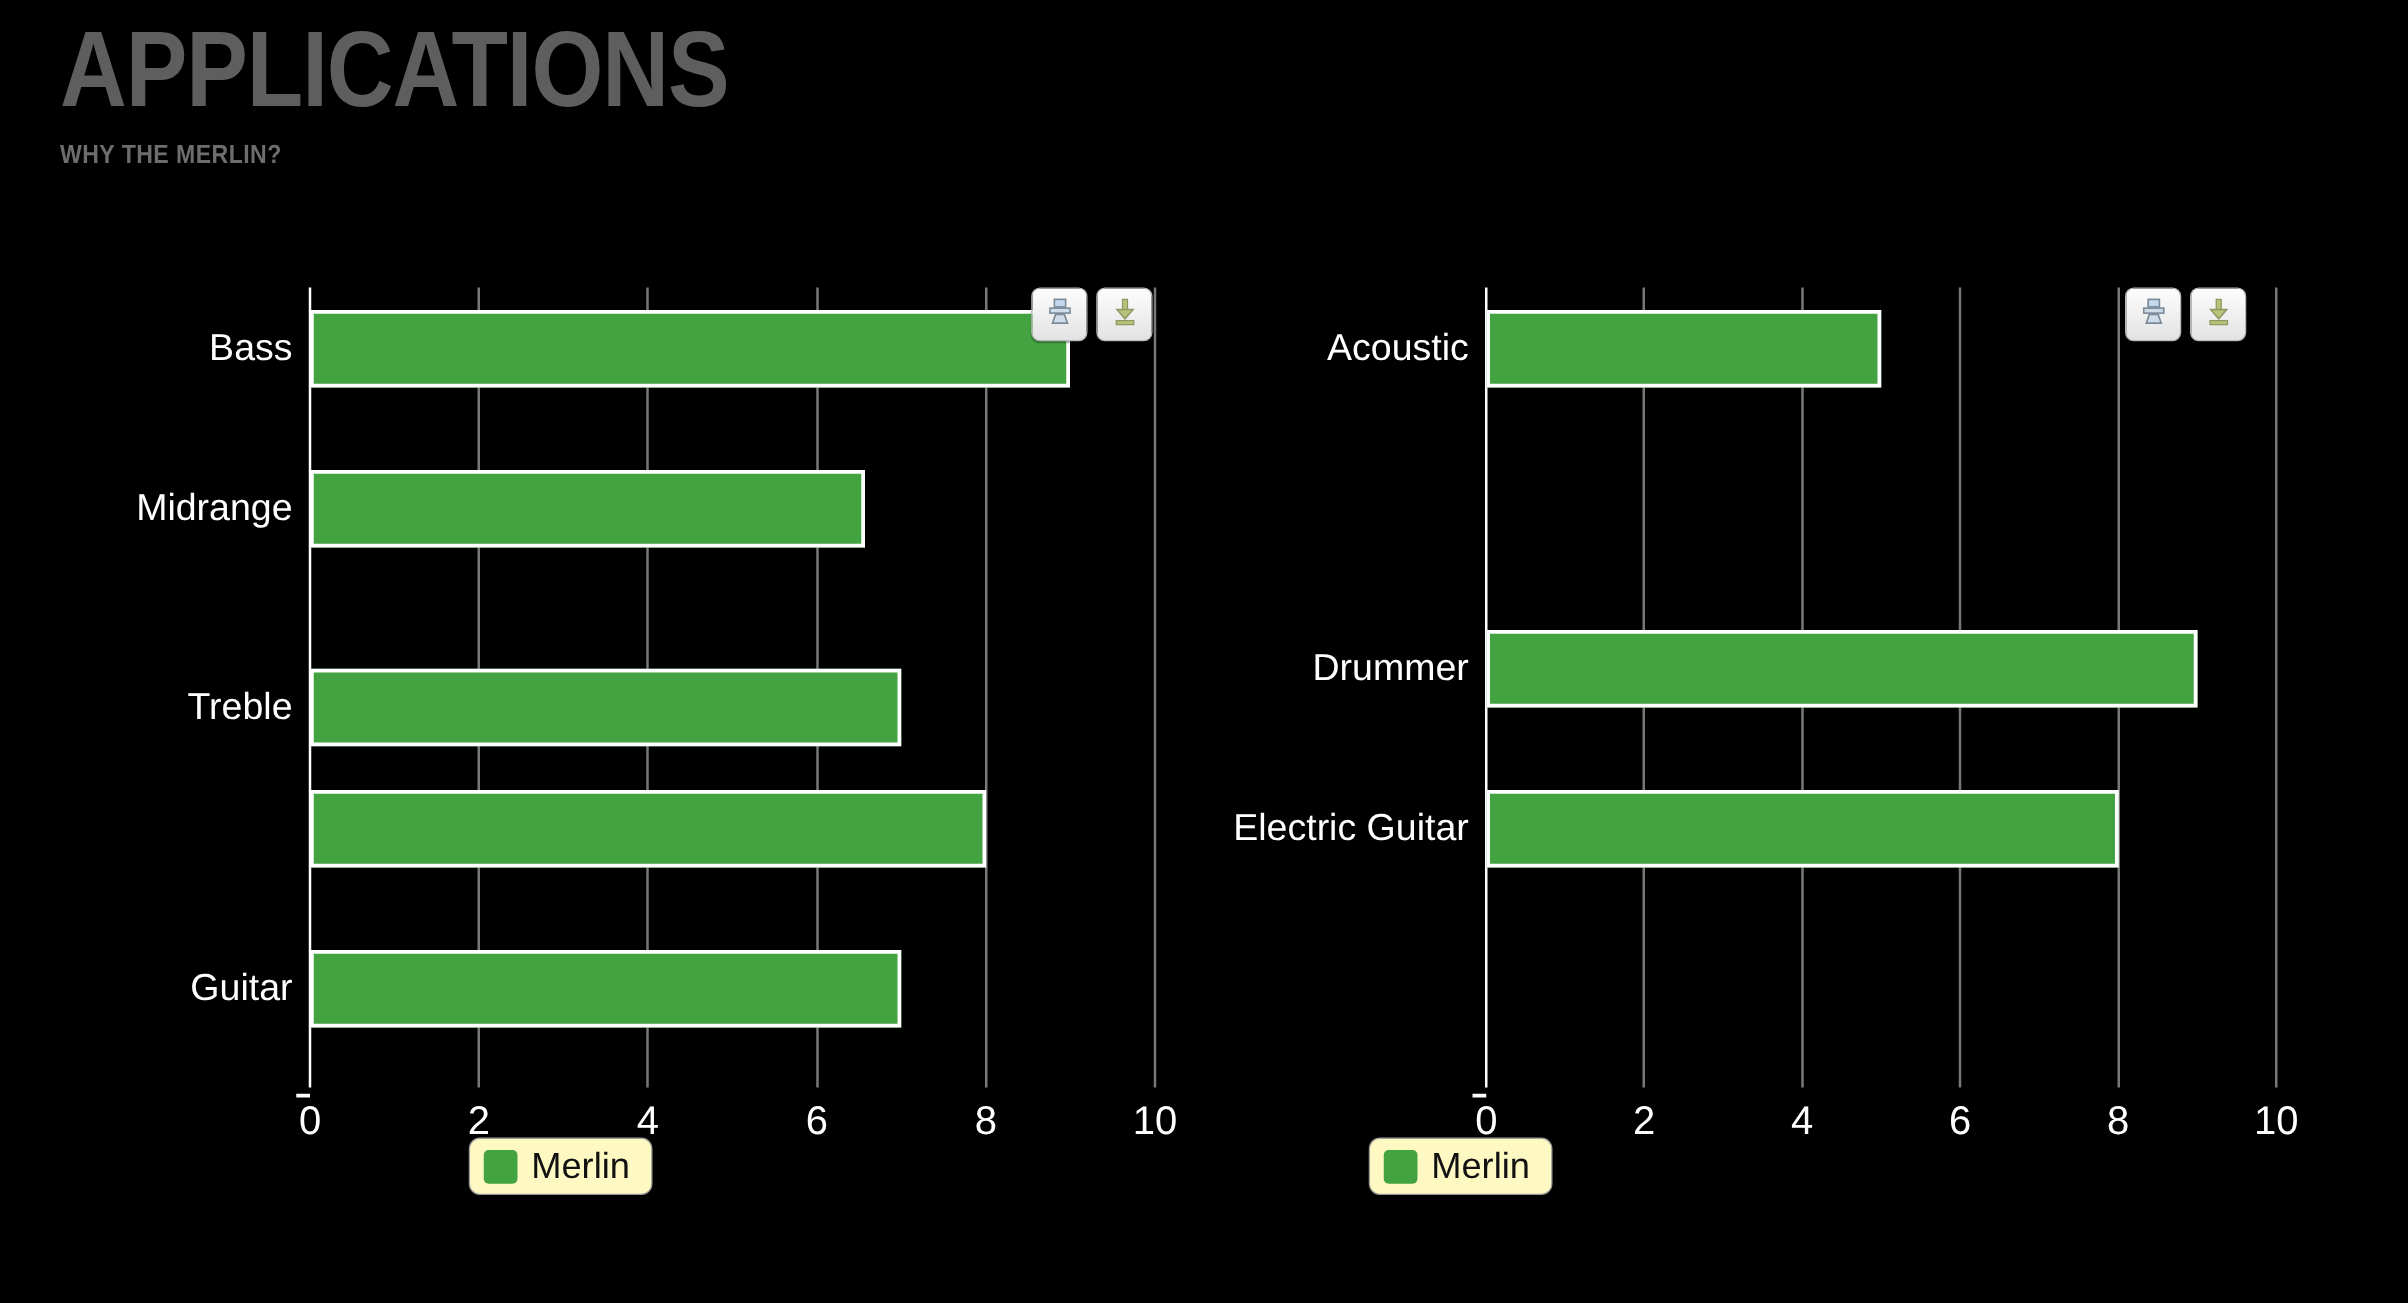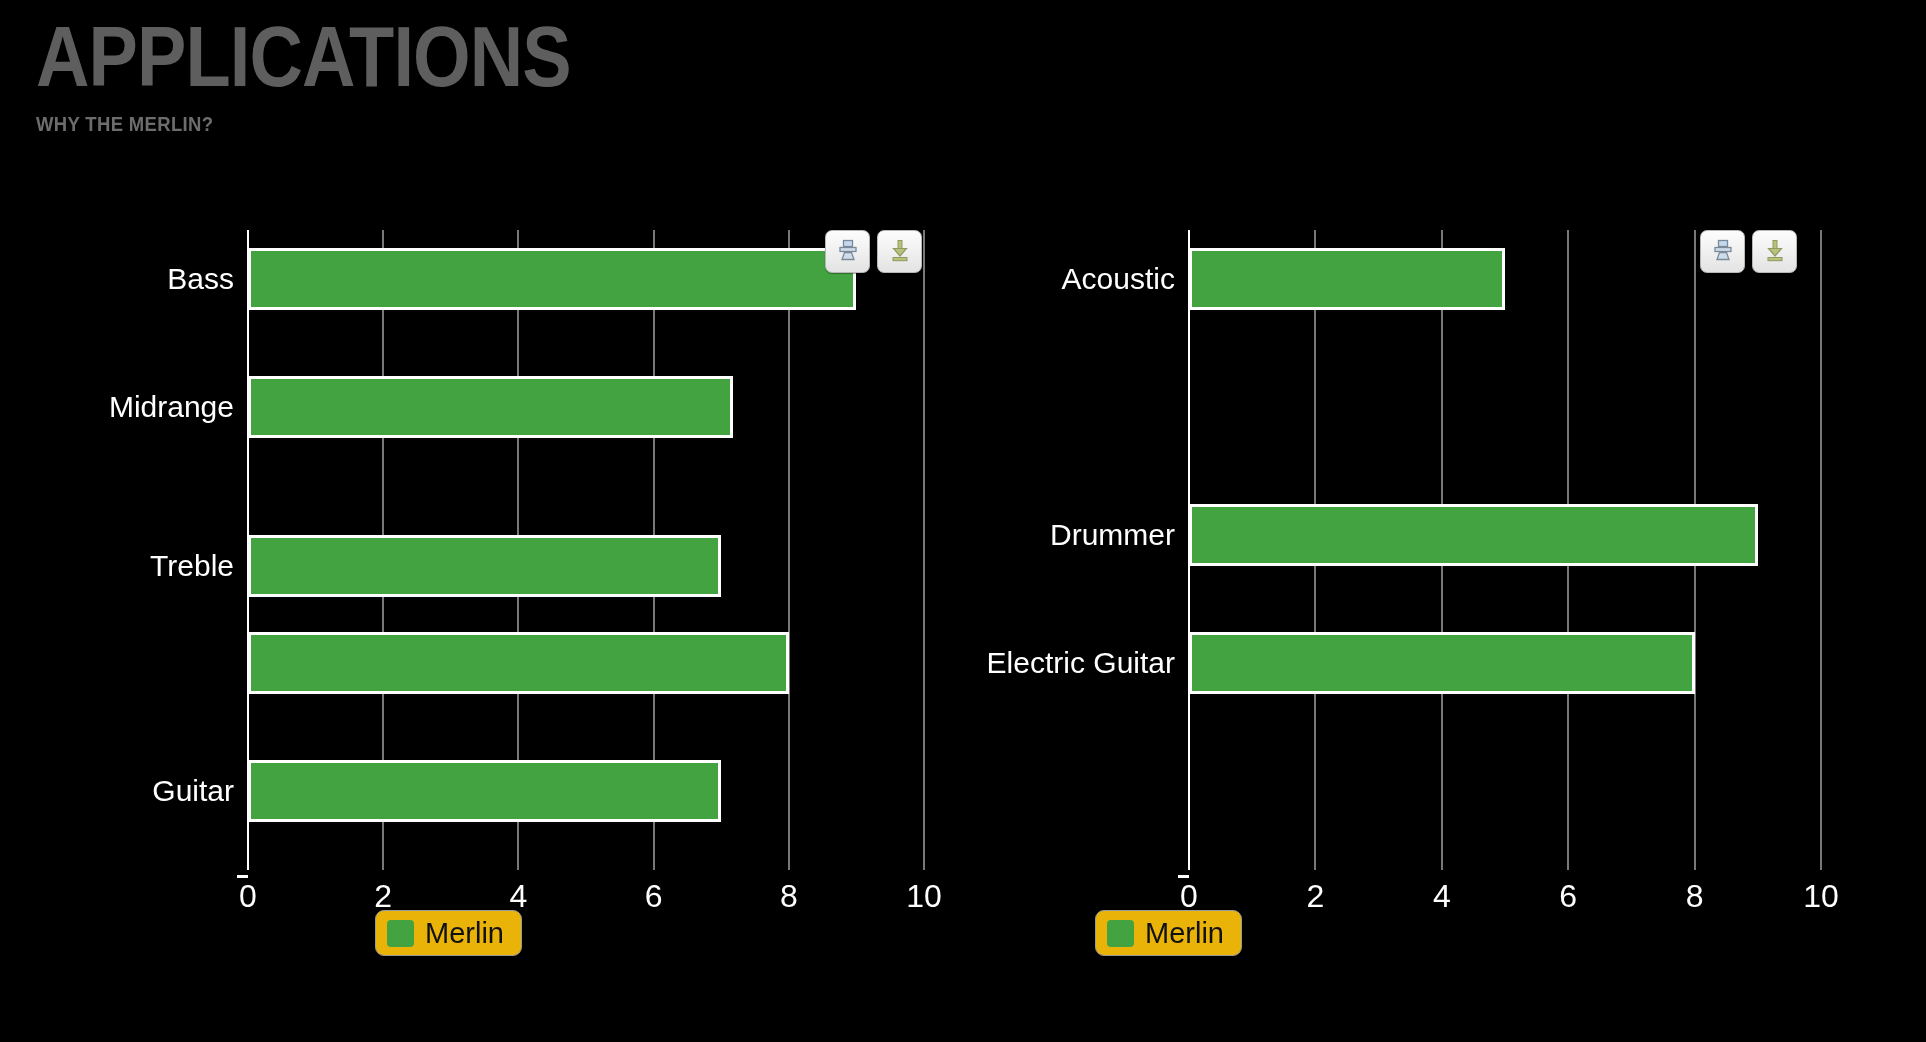--- a/index.html
+++ b/index.html
@@ -6,21 +6,21 @@
   html, body {
     margin: 0; padding: 0;
     background: #000;
     width: 1926px; height: 1042px;
     overflow: hidden;
     font-family: "Liberation Sans", sans-serif;
   }
   #root { position: relative; width: 1926px; height: 1042px; background: #000; }
 
   
-  .header { position: absolute; left: 36px; top: 8px; }
+  .header { position: absolute; left: 48px; top: 8px; }
   .title {
     font-family: "Liberation Sans", sans-serif;
     font-weight: bold;
     font-size: 86px;
     line-height: 96px;
     letter-spacing: -1px;
     color: #5e5e5e;
     transform: scaleX(0.86);
     transform-origin: left center;
     white-space: nowrap;
@@ -133,21 +133,21 @@
   .axis-nub {
     position: absolute;
     width: 11px; height: 3px;
     background: #ffffff;
   }
 
   
   .legend {
     position: absolute;
     top: 680px;
-    background: #eab308;
+    background: #fef9c3;
     border: 1px solid #9a9a9a;
     border-radius: 9px;
     padding: 7px 17px 7px 11px;
     display: inline-flex;
     align-items: center;
     gap: 11px;
     box-shadow: 0 1px 2px rgba(0,0,0,.4);
   }
   .legend-swatch {
     width: 27px; height: 27px;
@@ -179,21 +179,21 @@
           <div class="gridline axis0" style="left: 227px;"></div>
           <div class="gridline" style="left: 362.2px;"></div>
           <div class="gridline" style="left: 497.4px;"></div>
           <div class="gridline" style="left: 632.6px;"></div>
           <div class="gridline" style="left: 767.8px;"></div>
           <div class="gridline" style="left: 903px;"></div>
           <div class="bar-row" style="top: 18px; left: 228px; width: 608.4px;">
             <div class="cat-label">Bass</div>
             <div class="bar" title="Merlin: 9" style="width: 100%; background: rgb(67, 163, 64);"></div>
           </div>
-          <div class="bar-row" style="top: 146px; left: 228px; width: 485px;">
+          <div class="bar-row" style="top: 146px; left: 228px; width: 444px;">
             <div class="cat-label">Midrange</div>
             <div class="bar" title="Merlin: 7" style="width: 100%; background: rgb(67, 163, 64);"></div>
           </div>
           <div class="bar-row" style="top: 274px; left: 228px; width: 473.2px; margin-top: 31px;">
             <div class="cat-label">Treble</div>
             <div class="bar" title="Merlin: 7" style="width: 100%; background: rgb(67, 163, 64);"></div>
           </div>
           <div class="bar-row" style="top: 402px; left: 228px; width: 540.8px;">
             <div class="bar" title="Merlin: 8" style="width: 100%; background: rgb(67, 163, 64);"></div>
           </div>

